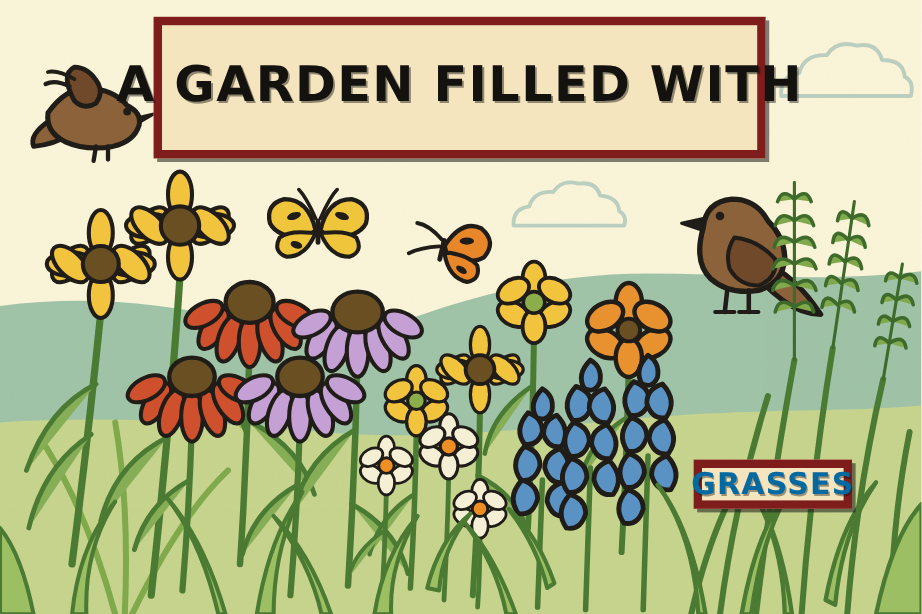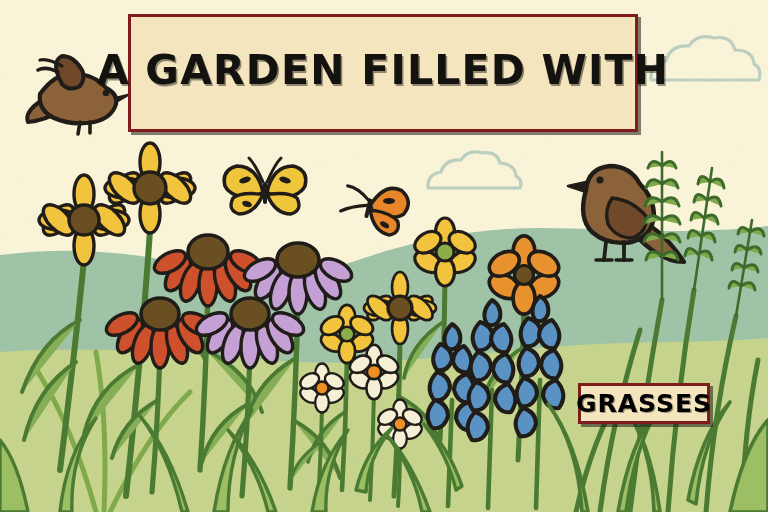--- a/index.html
+++ b/index.html
@@ -7,21 +7,21 @@
     position:relative;
     width:768px;height:512px;
     overflow:hidden;
     font-family:"DejaVu Sans", sans-serif;
     background:#FAF4D8;
   }
   #art{position:absolute;inset:0;width:768px;height:512px;display:block;}
   .overlay-box{
     position:absolute;
     background:#F5E5BE;
-    border:3px solid #7f1d1d;
+    border:7px solid #7f1d1d;
     box-sizing:border-box;
     display:flex;
     flex-direction:column;
     align-items:center;
     justify-content:center;
     box-shadow:3px 3px 0 rgba(28,26,23,.55);
   }
   #title-box{
     left:128px; top:14px; width:510px; height:118px;
     padding:4px 10px 8px 10px;
@@ -33,21 +33,21 @@
     line-height:1.06;
     white-space:nowrap;
     text-shadow:1.5px 1.5px 0 rgba(20,18,15,.45);
   }
   #title-line-1{font-size:41px;}
   #title-line-2{font-size:44px;}
   #grasses-box{
     left:578px; top:383px; width:132px; height:41px;
   }
   #grasses-box .line{
-    color:#000000;font-weight:700;font-size:25px;letter-spacing:1px;
+    color:#0369a1;font-weight:700;font-size:25px;letter-spacing:1px;
     text-shadow:1.2px 1.2px 0 rgba(20,18,15,.4);
   }
 </style>
 </head>
 <body>
 
 <div id="scene">
 
   <svg id="art" viewBox="0 0 768 512" xmlns="http://www.w3.org/2000/svg">
     <defs>

